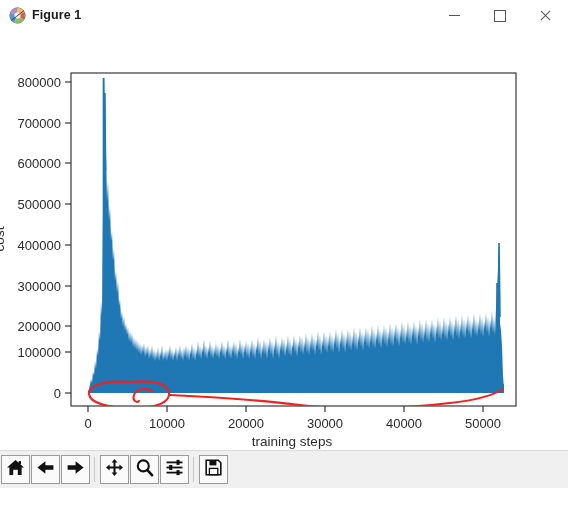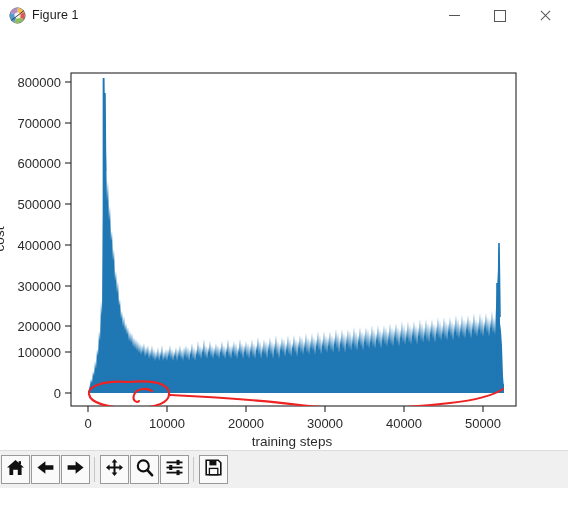--- a/index.html
+++ b/index.html
@@ -12,20 +12,21 @@
   .window{
     position:absolute;left:0;top:0;width:568px;height:522px;
     background:#ffffff;
     box-sizing:border-box;
   }
   
   .titlebar{
     position:absolute;left:0;top:0;width:568px;height:31px;
     background:#ffffff;
     border-bottom:1px solid #ffffff;
+    font-weight:bold;
   }
   .title-icon{
     position:absolute;left:9px;top:7px;width:17px;height:17px;
   }
   .title-text{
     position:absolute;left:32px;top:7px;
     font-size:12.5px;color:#1b1b1b;letter-spacing:.1px;
     line-height:16px;
   }
   .winbtn{

